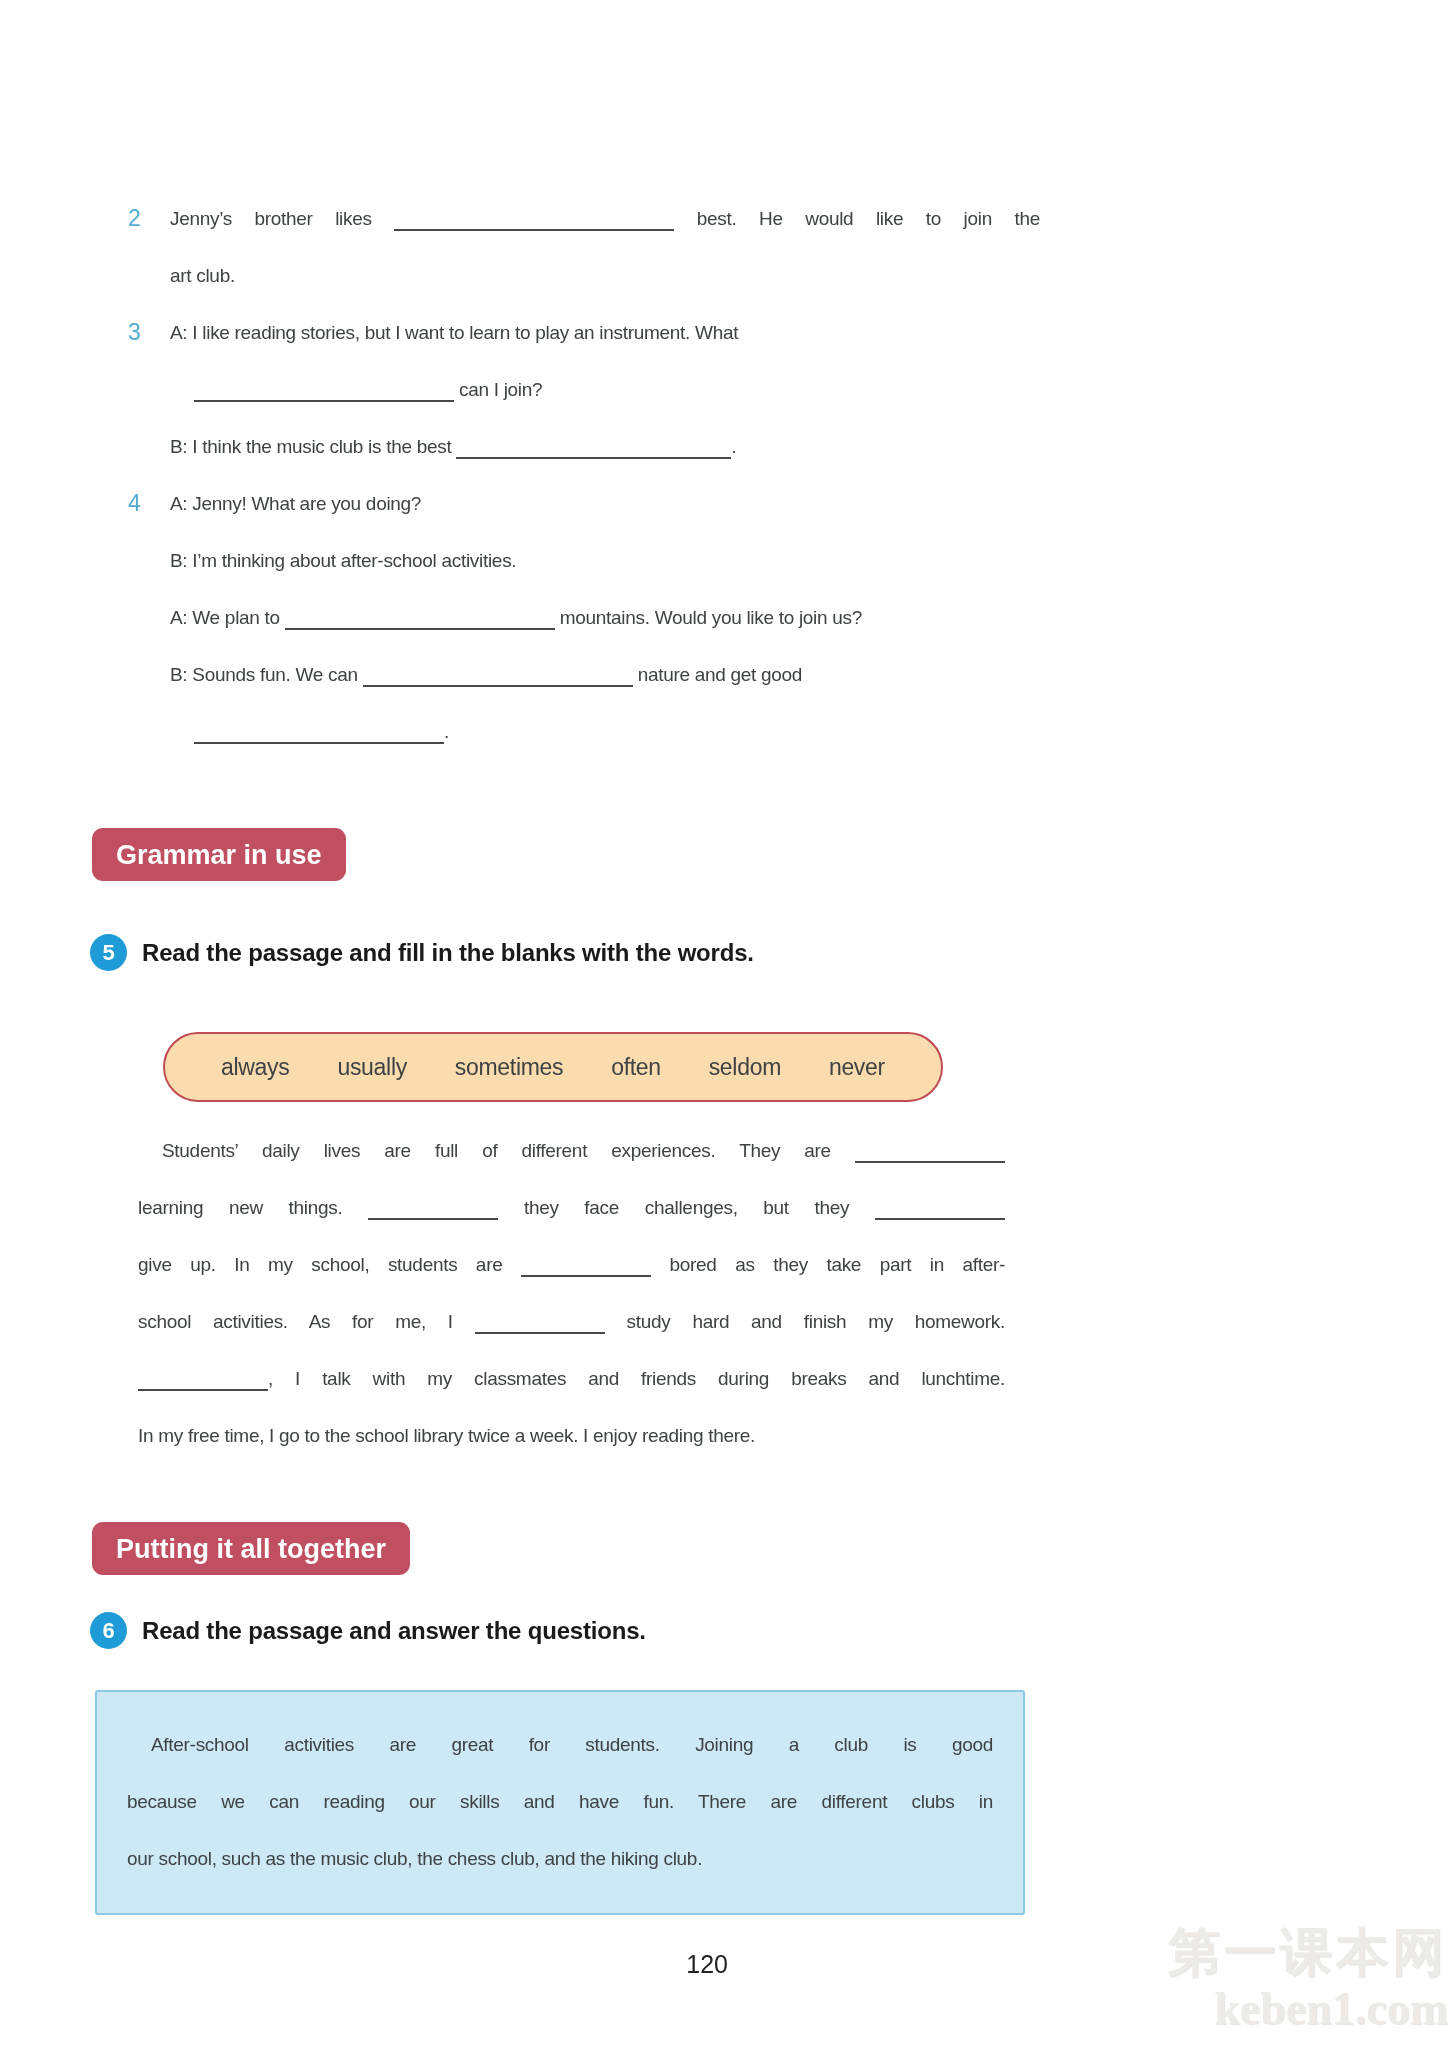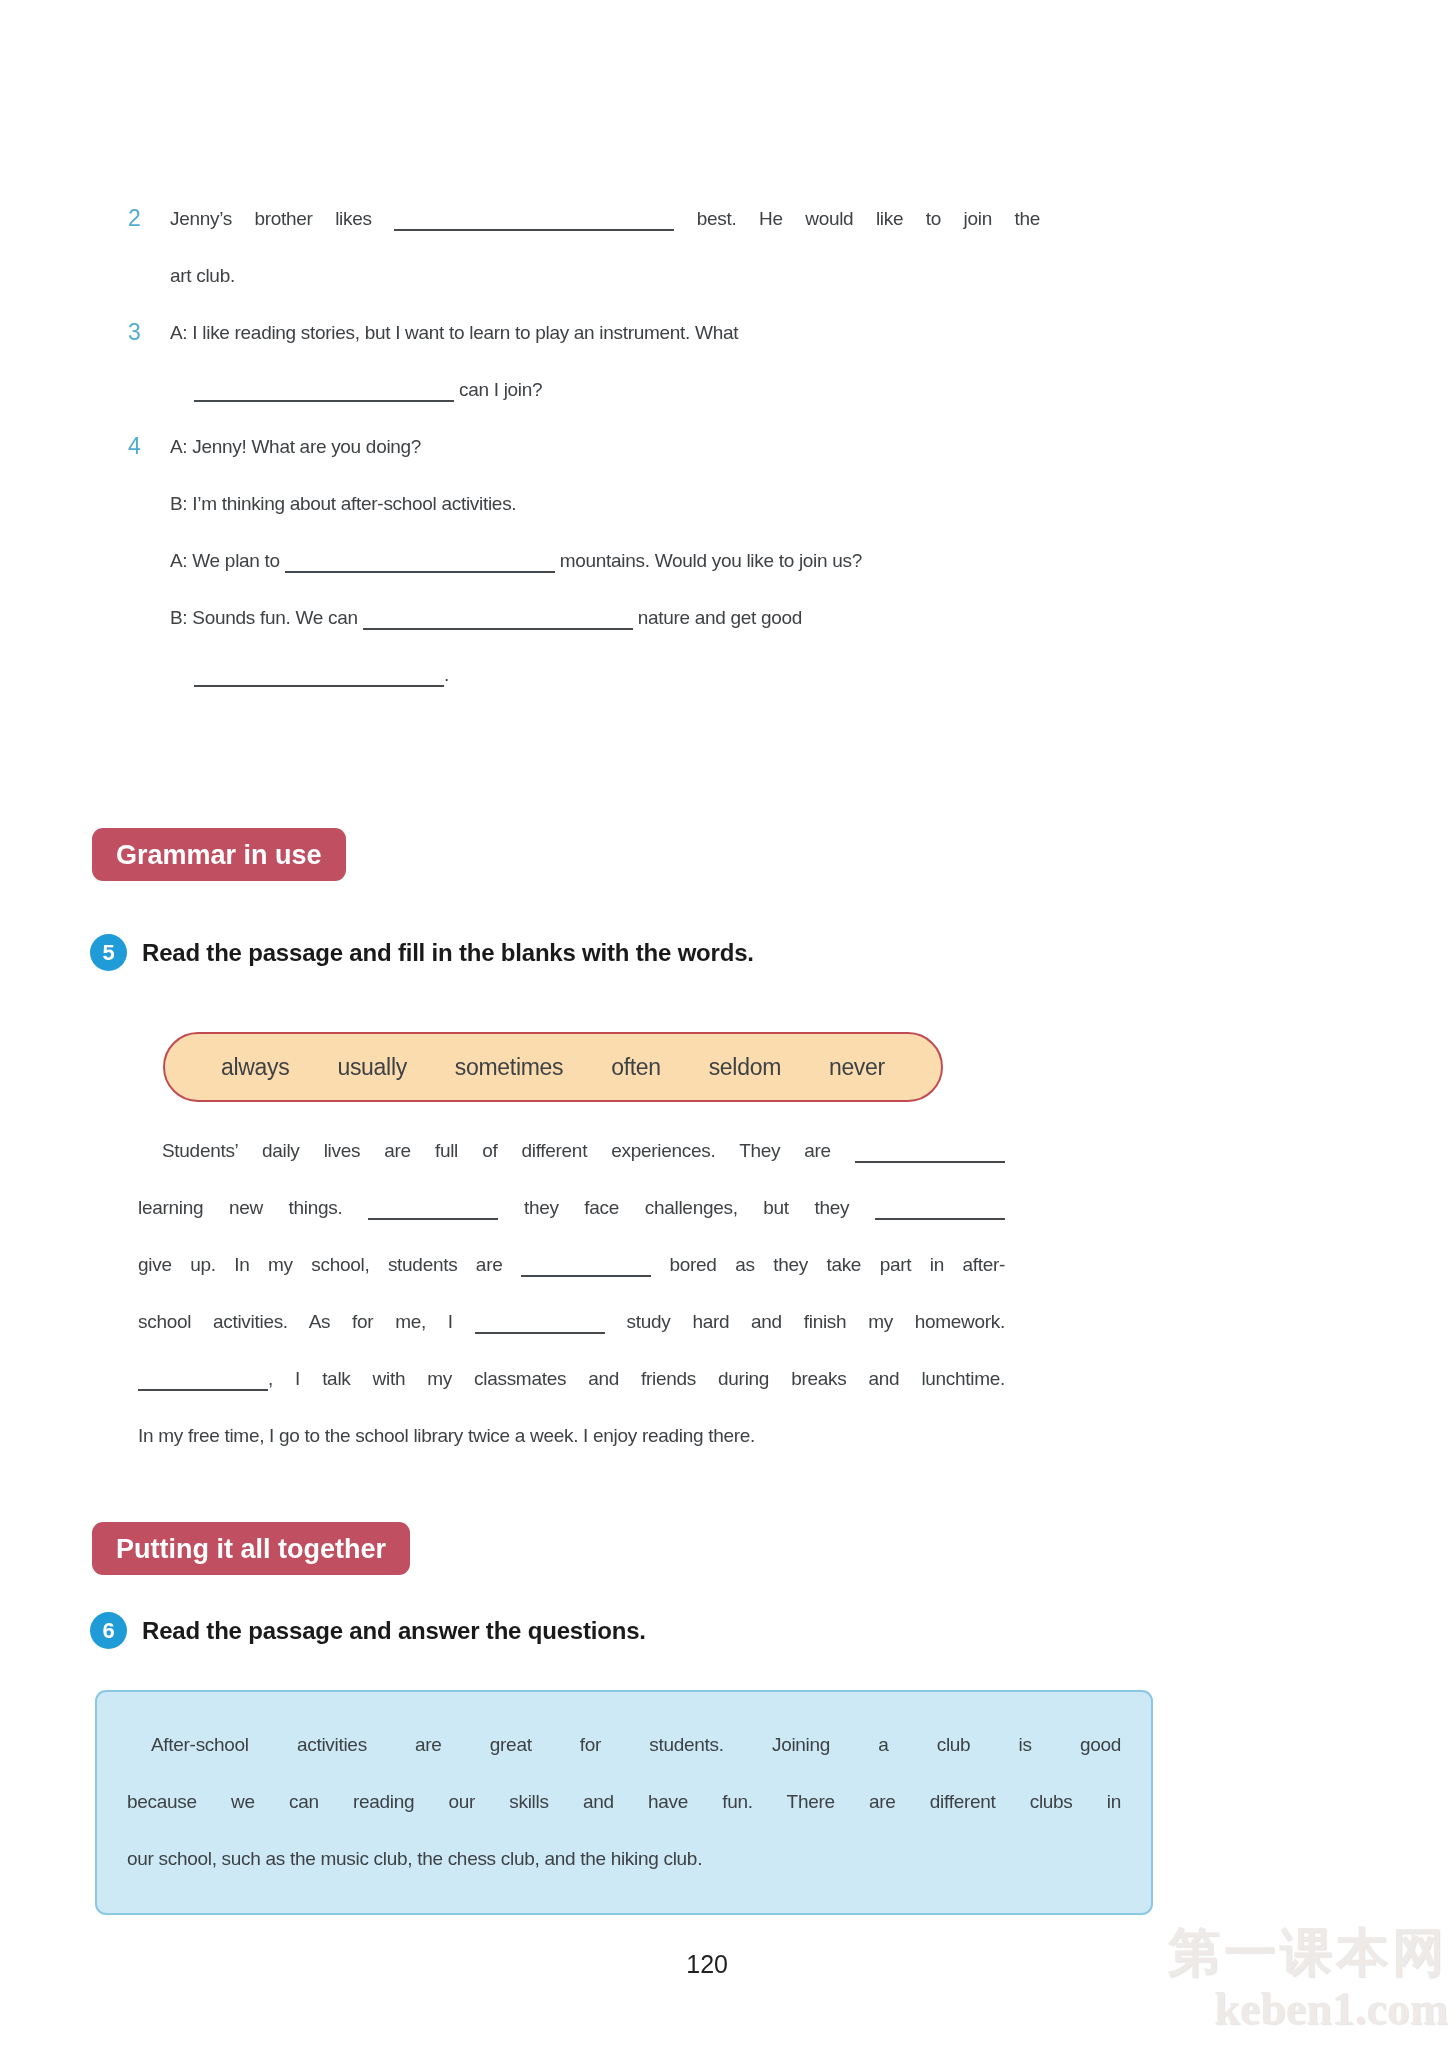--- a/index.html
+++ b/index.html
@@ -73,24 +73,24 @@
     border-radius:36px;
     display:flex; align-items:center; justify-content:space-between;
     padding:0 56px;
   }
   .wordbank .word { font-size:23px; letter-spacing:-0.3px; color:var(--text,#3E4245); }
   
   .passage5 { position:absolute; top:1122px; left:138px; width:867px; }
   
   .bluebox {
     position:absolute; top:1690px; left:95px;
-    width:1058px;
+    width:930px;
     background:var(--bluebox-bg,#CDE9F6);
     border:2px solid var(--bluebox-border,#8AC8E3);
-    border-radius:11px;
+    border-radius:3px;
     padding:24px 30px 26px 30px;
   }
   
   .pagenum {
     position:absolute; top:1950px; left:528px; width:200px;
     text-align:right; font-size:25px; color:#222; letter-spacing:0;
   }
   .watermark {
     position:absolute; top:1922px; left:1128px; width:320px;
     text-align:right;
@@ -112,20 +112,21 @@
         <div class="item-lines">
           <div class="tline justify">Jenny’s brother likes <span class="blank" style="width: 280px;"></span> best. He would like to join the</div>
           <div class="tline">art club.</div>
         </div>
       </div>
       <div class="fill-item">
         <div class="item-num">3</div>
         <div class="item-lines">
           <div class="tline">A: I like reading stories, but I want to learn to play an instrument. What</div>
           <div class="tline indent"><span class="blank" style="width: 260px;"></span> can I join?</div>
+          <div class="tline">B: I think the music club is the best <span class="blank" style="width: 275px;"></span>.</div>
         </div>
       </div>
       <div class="fill-item">
         <div class="item-num">4</div>
         <div class="item-lines">
           <div class="tline">A: Jenny! What are you doing?</div>
           <div class="tline">B: I’m thinking about after-school activities.</div>
           <div class="tline">A: We plan to <span class="blank" style="width: 270px;"></span> mountains. Would you like to join us?</div>
           <div class="tline">B: Sounds fun. We can <span class="blank" style="width: 270px;"></span> nature and get good</div>
           <div class="tline indent"><span class="blank" style="width: 250px;"></span>.</div>

